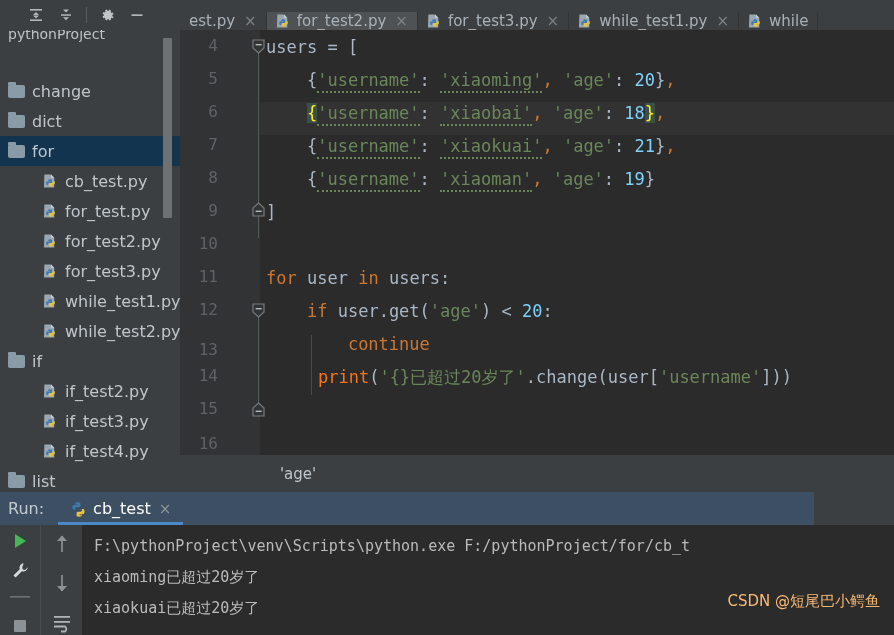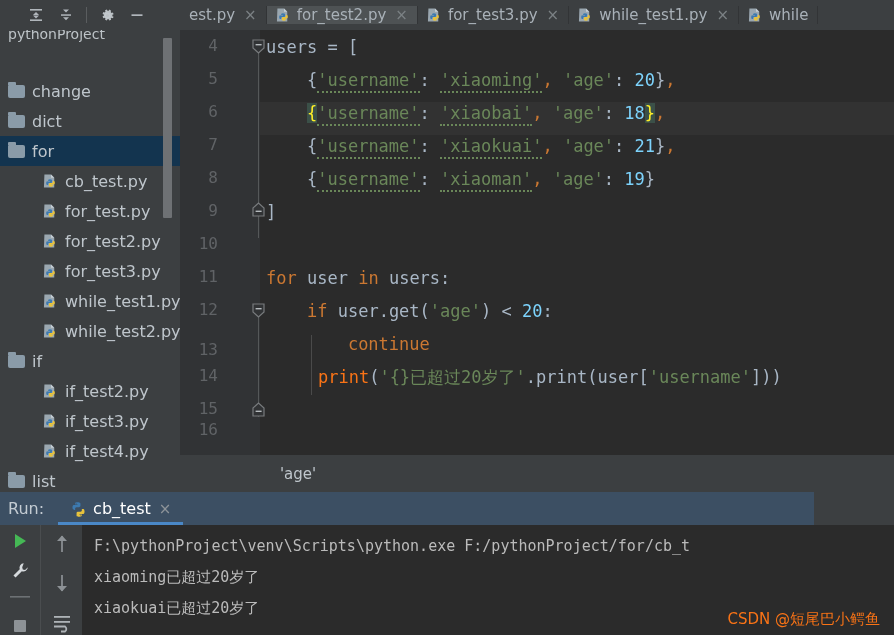--- a/index.html
+++ b/index.html
@@ -19,21 +19,21 @@
   }
   .tool-btn {
     width: 28px; height: 24px; display: flex; align-items: center;
     justify-content: center; cursor: pointer;
   }
   .tool-sep { width: 1px; height: 16px; background: #5a5d5f; margin: 0 4px; }
 
   
   .tabbar {
     position: absolute; left: 180px; top: 0; width: 714px; height: 30px;
-    background: #3c3f41; display: flex; align-items: center;
+    background: #3c3f41; display: flex; align-items: flex-end;
     overflow: hidden;
   }
   .tab {
     display: flex; align-items: center; gap: 6px; padding: 0 9px;
     color: #a9b1b8; font-size: 15px; white-space: nowrap; cursor: pointer;
     border-right: 1px solid #323436;
   }
   .tab.active { background: #4e5254; }
   .tab .tclose { color: #7b8184; font-size: 15px; margin-left: 3px; }
   .pyicon { width: 15px; height: 16px; position: relative; flex: none; }
@@ -152,21 +152,21 @@
     border-left: 1px solid #4a4d4f;
   }
   .rbtn { width: 26px; height: 26px; display: flex; align-items: center; justify-content: center; cursor: pointer; }
   .console {
     position: absolute; left: 82px; top: 0; right: 0; bottom: 0;
     font-family: "DejaVu Sans Mono", monospace; font-size: 15px;
     color: #bbbbbb; padding: 6px 0 0 12px; overflow: hidden;
   }
   .cl { height: 31px; line-height: 31px; white-space: pre; }
   .watermark {
-    position: absolute; right: 14px; bottom: 6px; color: #f97316;
+    position: absolute; right: 14px; bottom: 24px; color: #fdba74;
     font-size: 15px; font-family: "DejaVu Sans", sans-serif;
   }
 </style>
 </head>
 <body>
 
 <div class="app">
 
   <div class="tool-strip">
     <div class="tool-btn">
@@ -393,21 +393,21 @@
       <div class="gnum" style="top:72px;">6</div>
       <div class="gnum" style="top:105px;">7</div>
       <div class="gnum" style="top:138px;">8</div>
       <div class="gnum" style="top:171px;">9</div>
       <div class="gnum" style="top:204px;">10</div>
       <div class="gnum" style="top:237px;">11</div>
       <div class="gnum" style="top:270px;">12</div>
       <div class="gnum" style="top:310px;">13</div>
       <div class="gnum" style="top:336px;">14</div>
       <div class="gnum" style="top:369px;">15</div>
-      <div class="gnum" style="top:390px;">16</div>
+      <div class="gnum" style="top:404px;">16</div>
     </div>
 
     <div class="fold-line" style="top:18px;  height:190px;"></div>
     <div class="fold-line" style="top:282px; height:105px;"></div>
 
     <div class="fold-m" style="top:9px;">
       <svg width="13" height="15" viewBox="0 0 13 15">
         <path d="M1 1 h11 v8 l-5.5 5 L1 9 z" fill="#313335" stroke="#787b7d" stroke-width="1.2"></path>
         <rect x="3.6" y="5" width="6" height="1.4" fill="#b5babd"></rect>
       </svg>
@@ -446,21 +446,21 @@
       <div class="cline" style="top:133px;"><span class="t-punc">    </span><span class="t-punc">{</span><span class="t-str squiggle">'username'</span><span class="t-punc">: </span><span class="t-str squiggle">'xiaoman'</span><span class="t-comma">,</span><span class="t-punc"> </span><span class="t-str">'age'</span><span class="t-punc">: </span><span class="t-num">19</span><span class="t-punc">}</span></div>
 
       <div class="cline" style="top:166px;"><span class="t-punc">]</span></div>
 
       <div class="cline" style="top:232px;"><span class="t-kw">for</span><span> </span><span class="t-def">user</span><span> </span><span class="t-kw">in</span><span> </span><span class="t-def">users</span><span class="t-punc">:</span></div>
 
       <div class="cline" style="top:265px;"><span class="t-punc">    </span><span class="t-kw">if</span><span> </span><span class="t-def">user</span><span class="t-def">.get(</span><span class="t-str">'age'</span><span class="t-punc">)</span><span class="t-def"> &lt; </span><span class="t-num">20</span><span class="t-punc">:</span></div>
 
       <div class="cline" style="top:298px;"><span class="t-punc">        </span><span class="t-kw">continue</span></div>
 
-      <div class="cline" style="top:331px;"><span class="t-punc">    </span><span class="t-fn">print</span><span class="t-punc">(</span><span class="t-str">'{}已超过20岁了'</span><span class="t-def">.print(</span><span class="t-def">user</span><span class="t-punc">[</span><span class="t-str">'username'</span><span class="t-punc">]</span><span class="t-punc">))</span></div>
+      <div class="cline" style="top:331px;"><span class="t-punc">    </span><span class="t-fn">print</span><span class="t-punc">(</span><span class="t-str">'{}已超过20岁了'</span><span class="t-def">.change(</span><span class="t-def">user</span><span class="t-punc">[</span><span class="t-str">'username'</span><span class="t-punc">]</span><span class="t-punc">))</span></div>
 
     </div>
   </div>
 
   <div class="breadcrumb">
     <span>'age'</span>
   </div>
 
   <div class="run-head">
     <span class="run-label">Run:</span>

